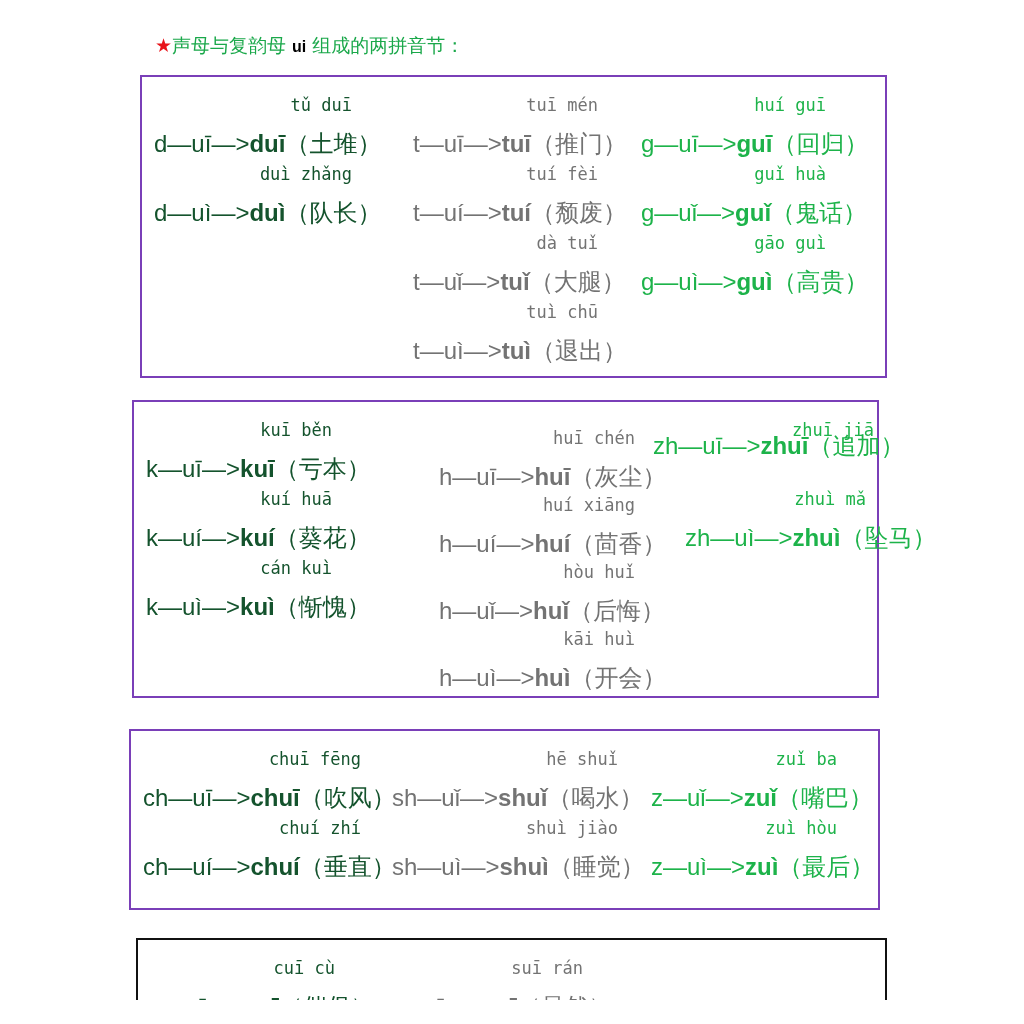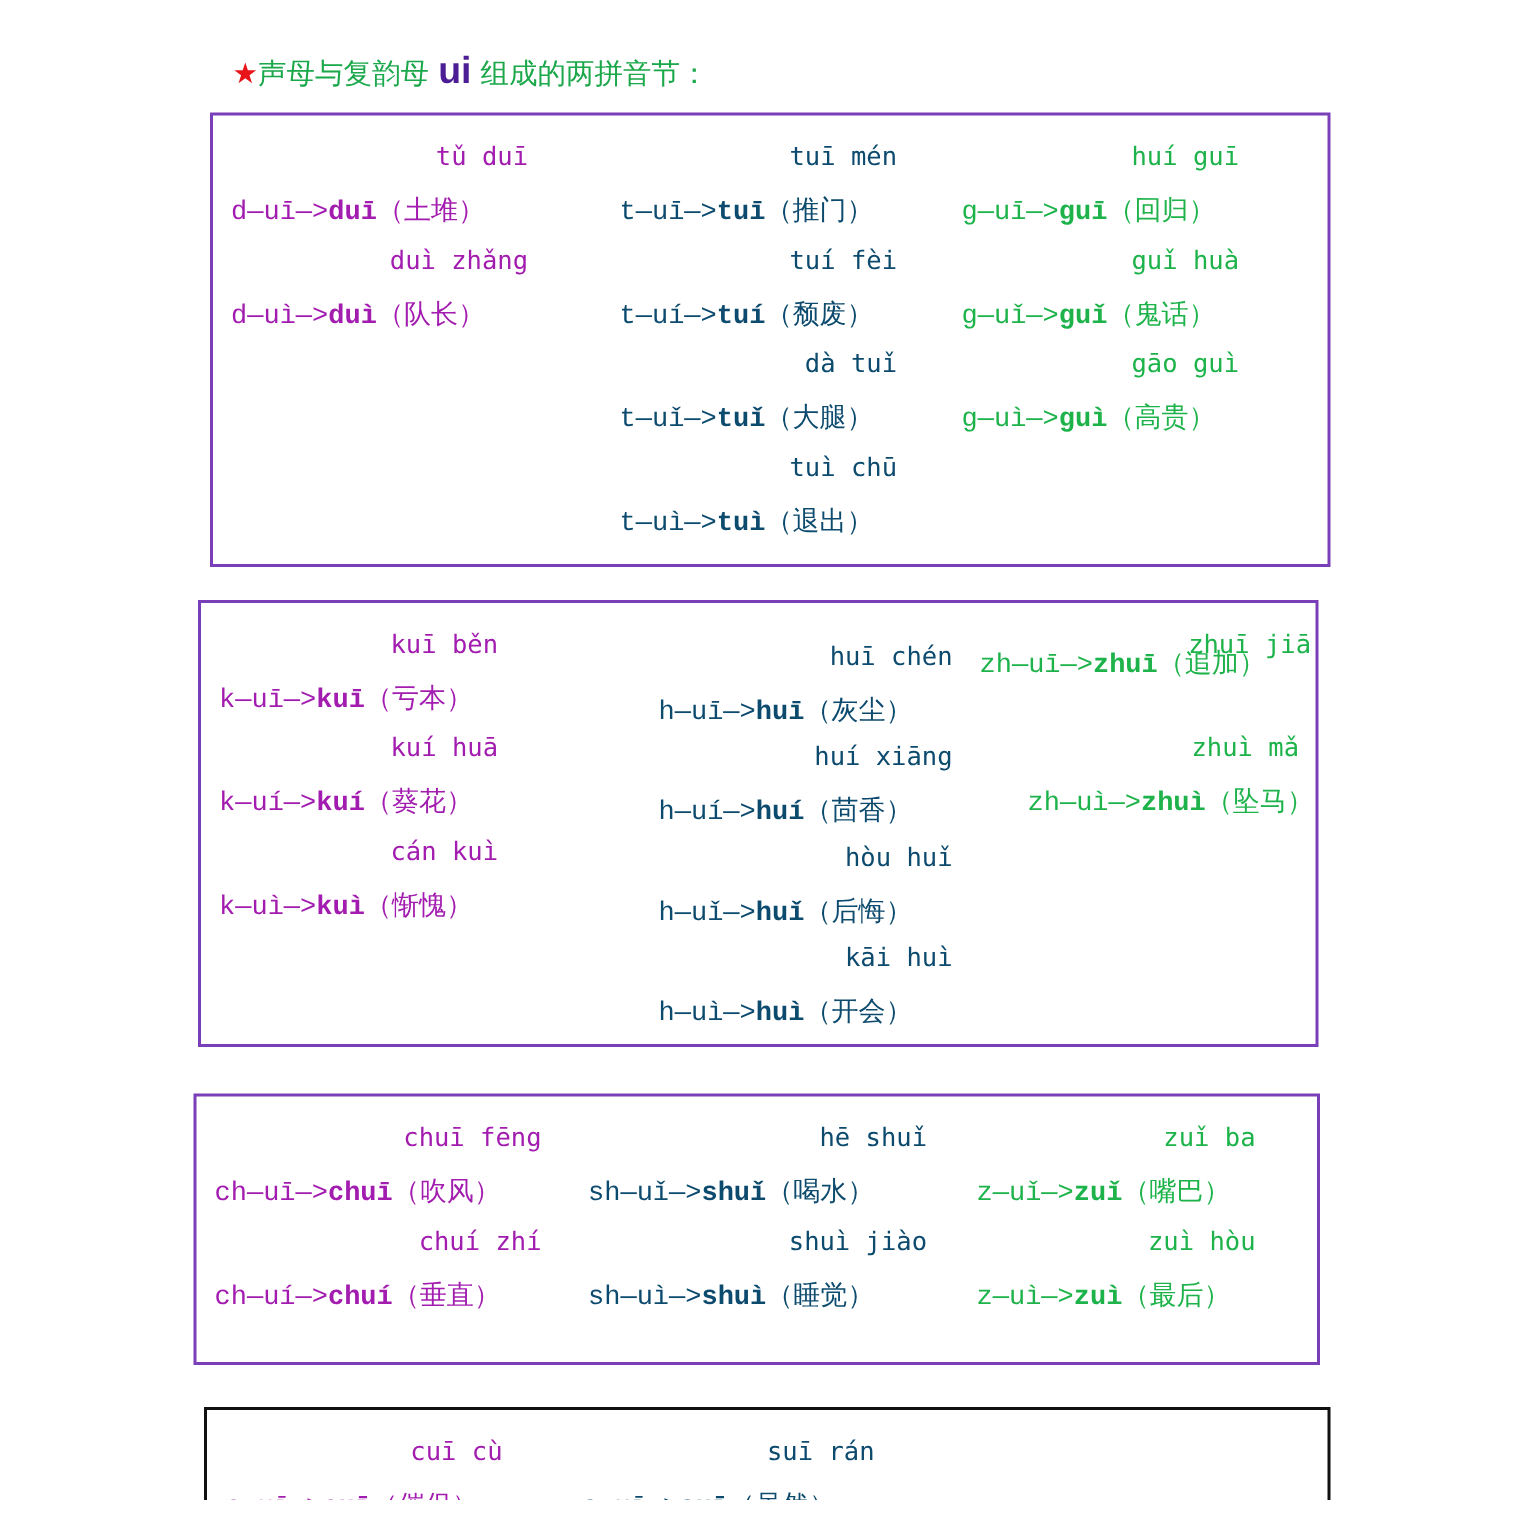--- a/index.html
+++ b/index.html
@@ -1,28 +1,28 @@
 <!DOCTYPE html>
 <html><head>
 <meta charset="utf-8">
 <style>
   html, body { margin: 0; padding: 0; background: #ffffff; }
   body { width: 1024px; height: 1024px; overflow: hidden; position: relative;
          font-family: "DejaVu Sans", sans-serif; }
   .title { position: absolute; left: 155px; top: 33px; font-size: 19px; color: #1aa84a;
            font-family: "DejaVu Sans", sans-serif; white-space: nowrap; }
   .title .star { color: #e8141a; }
-  .title .ui { color: #4c1d95; font-weight: bold; font-family: "Liberation Sans", sans-serif; font-size: 25px; }
+  .title .ui { color: #000000; font-weight: bold; font-family: "Liberation Sans", sans-serif; font-size: 16px; }
   .box { position: absolute; border: 2px solid #7a3fb8; box-sizing: border-box; background: #fff; }
   .box.black { border-color: #111; }
   .py { position: absolute; font-size: 17px; white-space: nowrap; font-family: "DejaVu Sans Mono", monospace; }
-  .ln { position: absolute; font-size: 18px; white-space: nowrap; font-family: Liberation Mono, monospace; }
+  .ln { position: absolute; font-size: 24px; white-space: nowrap; font-family: Liberation Sans, sans-serif; }
   .ln b { font-weight: bold; }
-  .blue { color: #a21caf; }
-  .red { color: #0c4a6e; }
+  .blue { color: #14532d; }
+  .red { color: #737373; }
   .green { color: #1db34a; }
   .clip { position: absolute; left: 0; top: 1000px; width: 1024px; height: 24px; background: #fff; }
 </style>
 </head>
 <body>
 
 <div class="title">
   <span class="star">★</span><span>声母与复韵母</span>
   <span class="ui">ui</span>
   <span>组成的两拼音节：</span>

